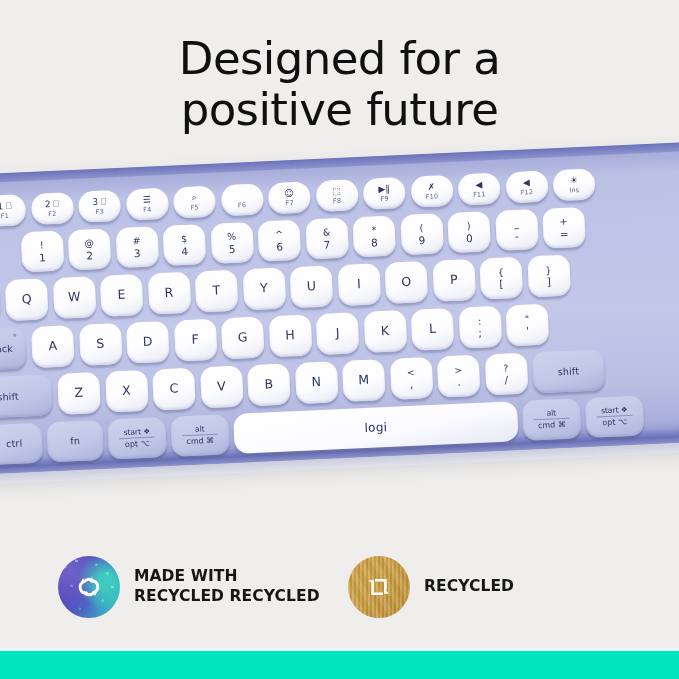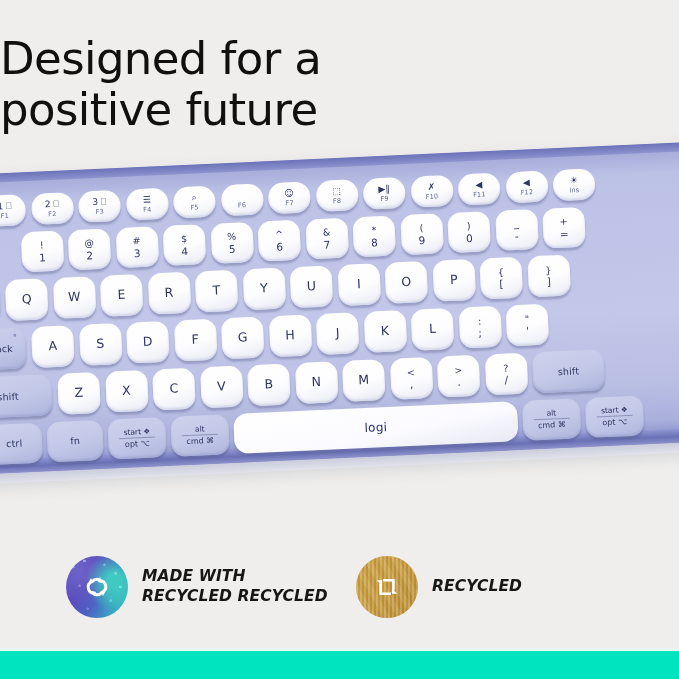--- a/index.html
+++ b/index.html
@@ -7,21 +7,21 @@
     width:679px;height:679px;overflow:hidden;
     background:#efeeec;
     font-family:"Liberation Sans", sans-serif;
     position:relative;
   }
   #stage{position:absolute;inset:0;overflow:hidden;background:#efeeec;}
 
   
   .headline{
     position:absolute;left:0;top:34px;width:679px;
-    text-align:left;
+    text-align:center;
     font-size:45px;line-height:1.13;
     letter-spacing:-0.6px;
     color:#101010;
     font-weight:400;
     font-family:"DejaVu Sans","Liberation Sans",sans-serif;
   }
   .headline div{display:block;}
 
   
   .kb-wrap{
@@ -100,21 +100,21 @@
     font-family:"DejaVu Sans","Liberation Sans",sans-serif;
     font-size:12px;color:#24305e;letter-spacing:.3px;
   }
   .capslock-led{
     position:absolute;right:9px;top:6px;width:3px;height:3px;border-radius:50%;
     background:#8e95c2;
   }
 
   
   .badges{
-    position:absolute;left:8px;top:546px;width:553px;height:90px;font-style:italic;
+    position:absolute;left:0;top:546px;width:553px;height:90px;
   }
   .badge{
     position:absolute;display:flex;align-items:center;gap:14px;
   }
   .badge-circle{
     width:62px;height:62px;border-radius:50%;flex:0 0 62px;
     position:relative;overflow:hidden;
   }
   .badge-recycle{
     background:

